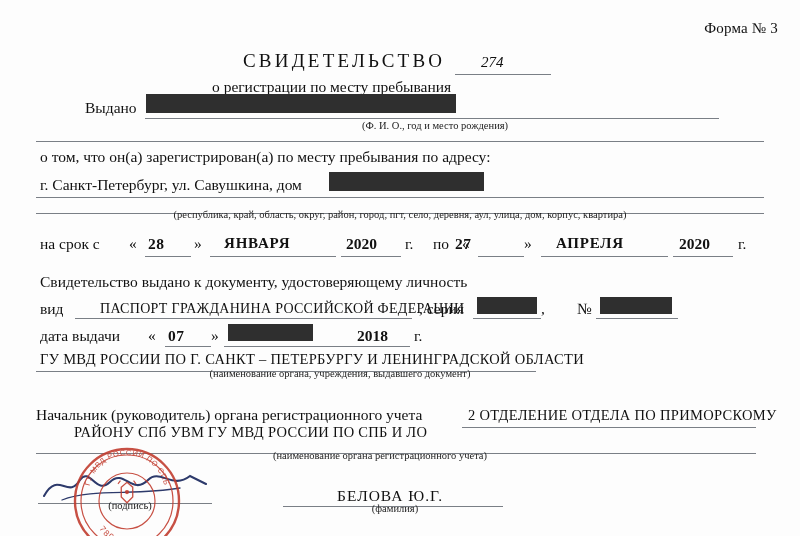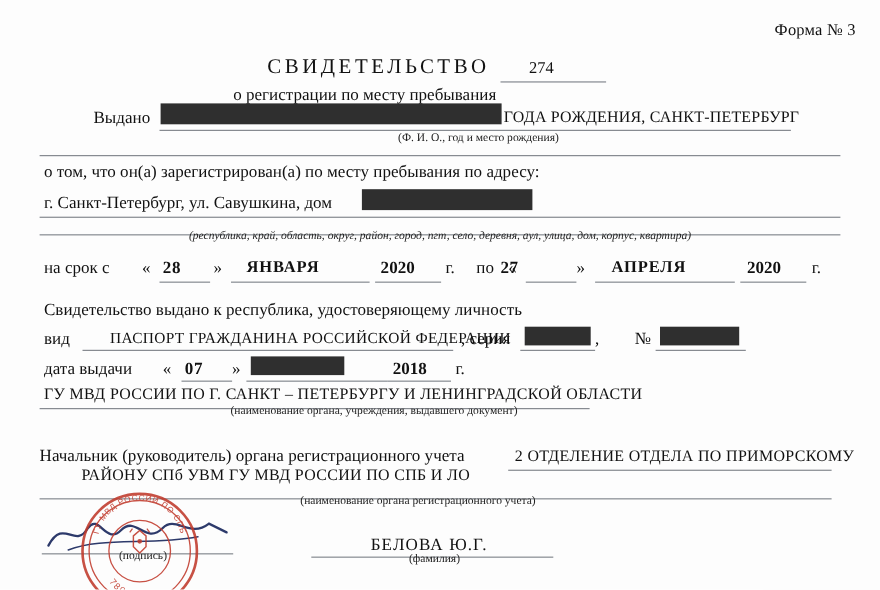--- a/index.html
+++ b/index.html
@@ -51,20 +51,21 @@
     top: 50px;
     left: 243px;
     font-size: 19px;
     letter-spacing: 3.2px;
     font-weight: 400;
   }
   #doc-number {
     top: 54px;
     left: 481px;
     font-size: 15px;
+    font-style: italic;
   }
   #doc-number-line {
     top: 74px;
     left: 455px;
     width: 96px;
   }
   #doc-subtitle {
     top: 78px;
     left: 212px;
     font-size: 15.5px;
@@ -129,21 +130,20 @@
   }
   #addr-line2 {
     top: 213px;
     left: 36px;
     width: 728px;
   }
   #addr-caption {
     top: 209px;
     left: 150px;
     width: 500px;
-    font-style: italic;
   }
 
   
   #term-label { top: 235px; left: 40px; font-size: 15.5px; }
   #term-q1 { top: 235px; left: 129px; font-size: 15.5px; }
   #term-day1 { top: 235px; left: 148px; font-size: 15.5px; font-weight: bold; letter-spacing: 0.5px; }
   #term-q2 { top: 235px; left: 194px; font-size: 15.5px; }
   #term-month1 { top: 235px; left: 224px; font-size: 15px; font-weight: bold; letter-spacing: 0.8px; }
   #term-year1 { top: 235px; left: 346px; font-size: 15.5px; font-weight: bold; }
   #term-g1 { top: 235px; left: 405px; font-size: 15.5px; }
@@ -230,21 +230,20 @@
 
   <div class="abs" id="form-no">Форма № 3</div>
 
   <div class="abs" id="doc-title">СВИДЕТЕЛЬСТВО</div>
   <div class="abs" id="doc-number">274</div>
   <div class="line" id="doc-number-line"></div>
   <div class="abs" id="doc-subtitle">о регистрации по месту пребывания</div>
 
   <div class="abs" id="issued-label">Выдано</div>
   <div class="redact" id="issued-redact"></div>
-  <div class="abs" id="issued-value">ГОДА РОЖДЕНИЯ, САНКТ-ПЕТЕРБУРГ</div>
   <div class="line" id="issued-line"></div>
   <div class="abs small-caption" id="fio-caption">(Ф. И. О., год и место рождения)</div>
   <div class="line" id="row2-line"></div>
 
   <div class="abs" id="reg-text">о том, что он(а) зарегистрирован(а) по месту пребывания по адресу:</div>
   <div class="abs" id="addr-text">г. Санкт-Петербург, ул. Савушкина, дом</div>
   <div class="redact" id="addr-redact"></div>
   <div class="line" id="addr-line"></div>
   <div class="line" id="addr-line2"></div>
   <div class="abs small-caption" id="addr-caption">(республика, край, область, округ, район, город, пгт, село, деревня, аул, улица, дом, корпус, квартира)</div>
@@ -264,21 +263,21 @@
   <div class="abs" id="term-year2">2020</div>
   <div class="abs" id="term-g2">г.</div>
 
   <div class="line" id="term-line-day1"></div>
   <div class="line" id="term-line-month1"></div>
   <div class="line" id="term-line-year1"></div>
   <div class="line" id="term-line-day2"></div>
   <div class="line" id="term-line-month2"></div>
   <div class="line" id="term-line-year2"></div>
 
-  <div class="abs" id="cert-doc-text">Свидетельство выдано к республика, удостоверяющему личность</div>
+  <div class="abs" id="cert-doc-text">Свидетельство выдано к документу, удостоверяющему личность</div>
   <div class="abs" id="vid-label">вид</div>
   <div class="abs" id="vid-value">ПАСПОРТ ГРАЖДАНИНА РОССИЙСКОЙ ФЕДЕРАЦИИ</div>
   <div class="abs" id="seriya-label">, серия</div>
   <div class="redact" id="seriya-redact"></div>
   <div class="abs" id="seriya-comma">,</div>
   <div class="abs" id="num-label">№</div>
   <div class="redact" id="num-redact"></div>
   <div class="line" id="vid-line"></div>
   <div class="line" id="seriya-line"></div>
   <div class="line" id="num-line"></div>

